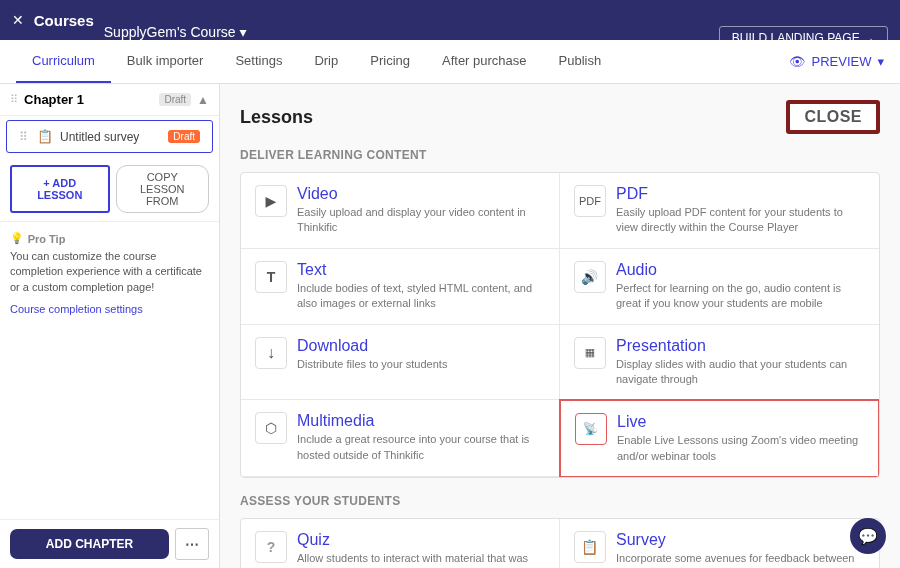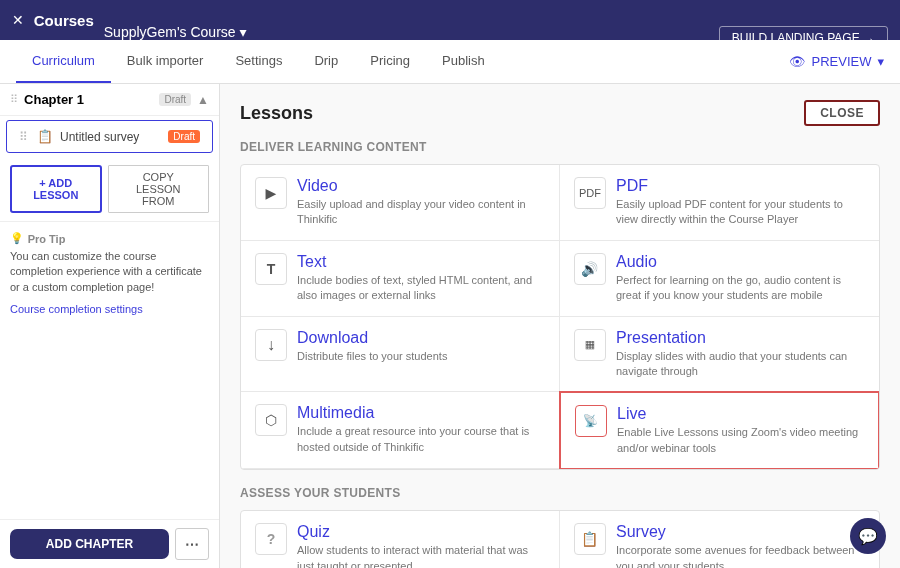--- a/index.html
+++ b/index.html
@@ -125,22 +125,22 @@
       cursor: pointer;
       font-size: 11px;
       font-weight: 600;
       display: flex; align-items: center; gap: 4px;
       flex: 1;
     }
     .copy-lesson-btn {
       background: white;
       border: 1px solid #ccc;
       color: #555;
-      padding: 5px 16px;
-      border-radius: 1px;
+      padding: 5px 8px;
+      border-radius: 11px;
       cursor: pointer;
       font-size: 11px;
       flex: 1;
     }
     .pro-tip-section {
       padding: 10px;
       border-top: 1px solid #eee;
       flex: 1;
     }
     .pro-tip-header { font-size: 11px; color: #888; font-weight: 600; margin-bottom: 4px; display: flex; align-items: center; gap: 4px; }
@@ -186,26 +186,26 @@
     }
     .lessons-header {
       display: flex;
       justify-content: space-between;
       align-items: center;
       margin-bottom: 14px;
     }
     .lessons-title { font-size: 18px; font-weight: 600; color: #222; }
     .close-btn {
       background: white;
-      border: 2px solid #7f1d1d;
+      border: 4px solid #7f1d1d;
       color: #555;
       padding: 4px 14px;
       border-radius: 3px;
       cursor: pointer;
-      font-size: 12px;
+      font-size: 16px;
       font-weight: 600;
       letter-spacing: 0.5px;
     }
 
     .section-label {
       font-size: 12px;
       color: #888;
       font-weight: 600;
       margin-bottom: 10px;
       text-transform: uppercase;
@@ -285,20 +285,21 @@
   </div>
 </div>
 
 <div class="secondary-nav">
   <div class="secondary-nav-left">
     <a class="nav-tab active">Curriculum</a>
     <a class="nav-tab">Bulk importer</a>
     <a class="nav-tab">Settings</a>
     <a class="nav-tab">Drip</a>
     <a class="nav-tab">Pricing</a>
+    <a class="nav-tab">After purchase</a>
     <a class="nav-tab">Publish</a>
   </div>
   <button class="preview-btn">
     <span>👁</span>
     <span>PREVIEW</span>
     <span>▾</span>
   </button>
 </div>
 
 <div class="main-layout">

